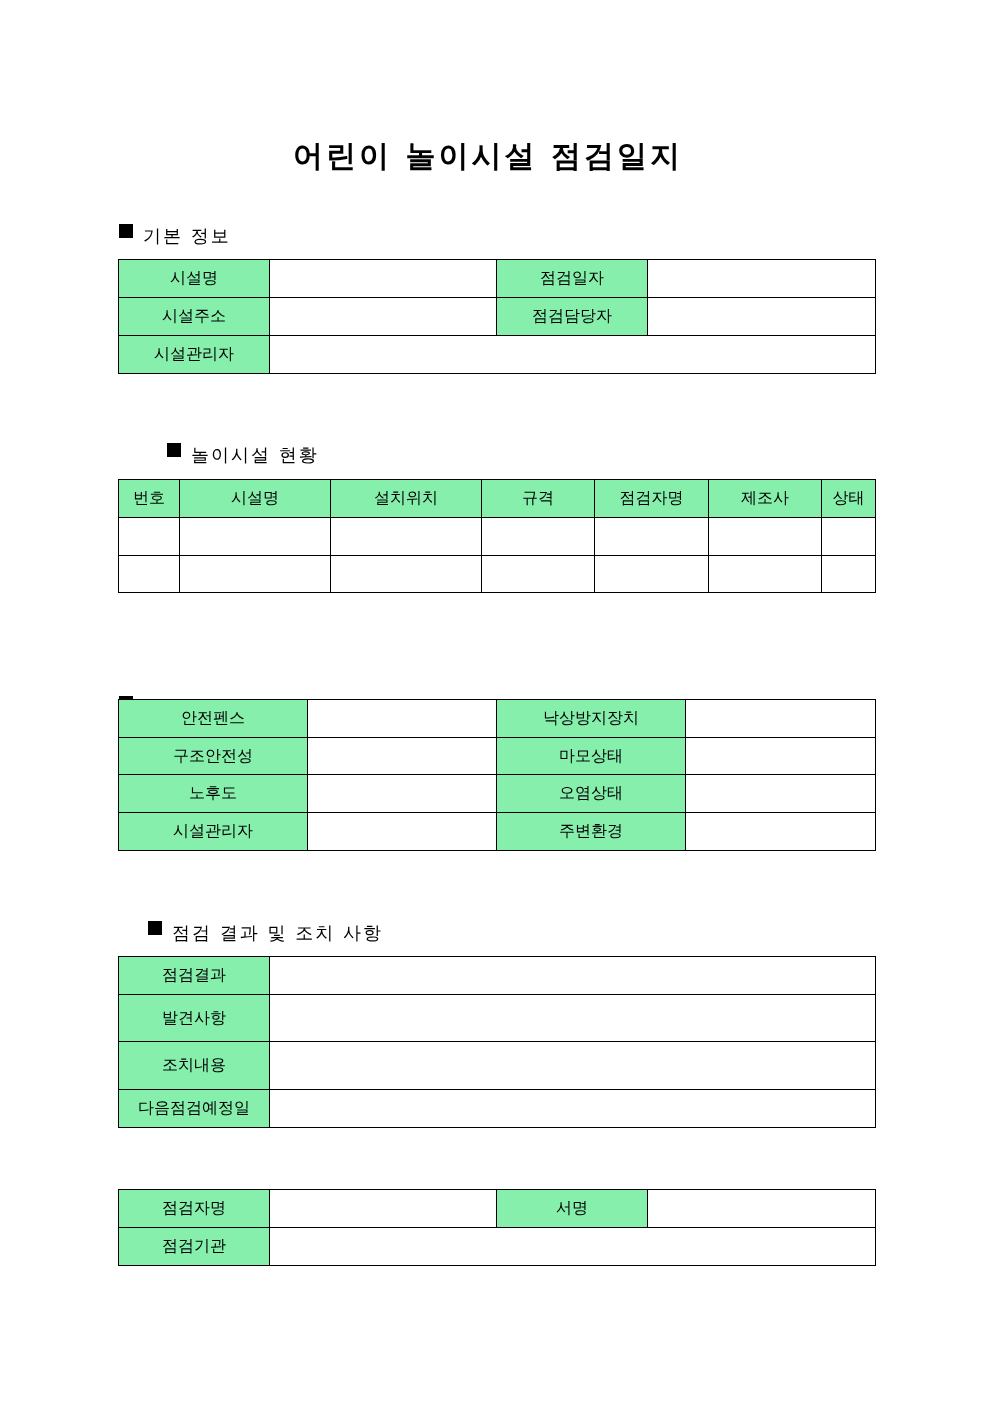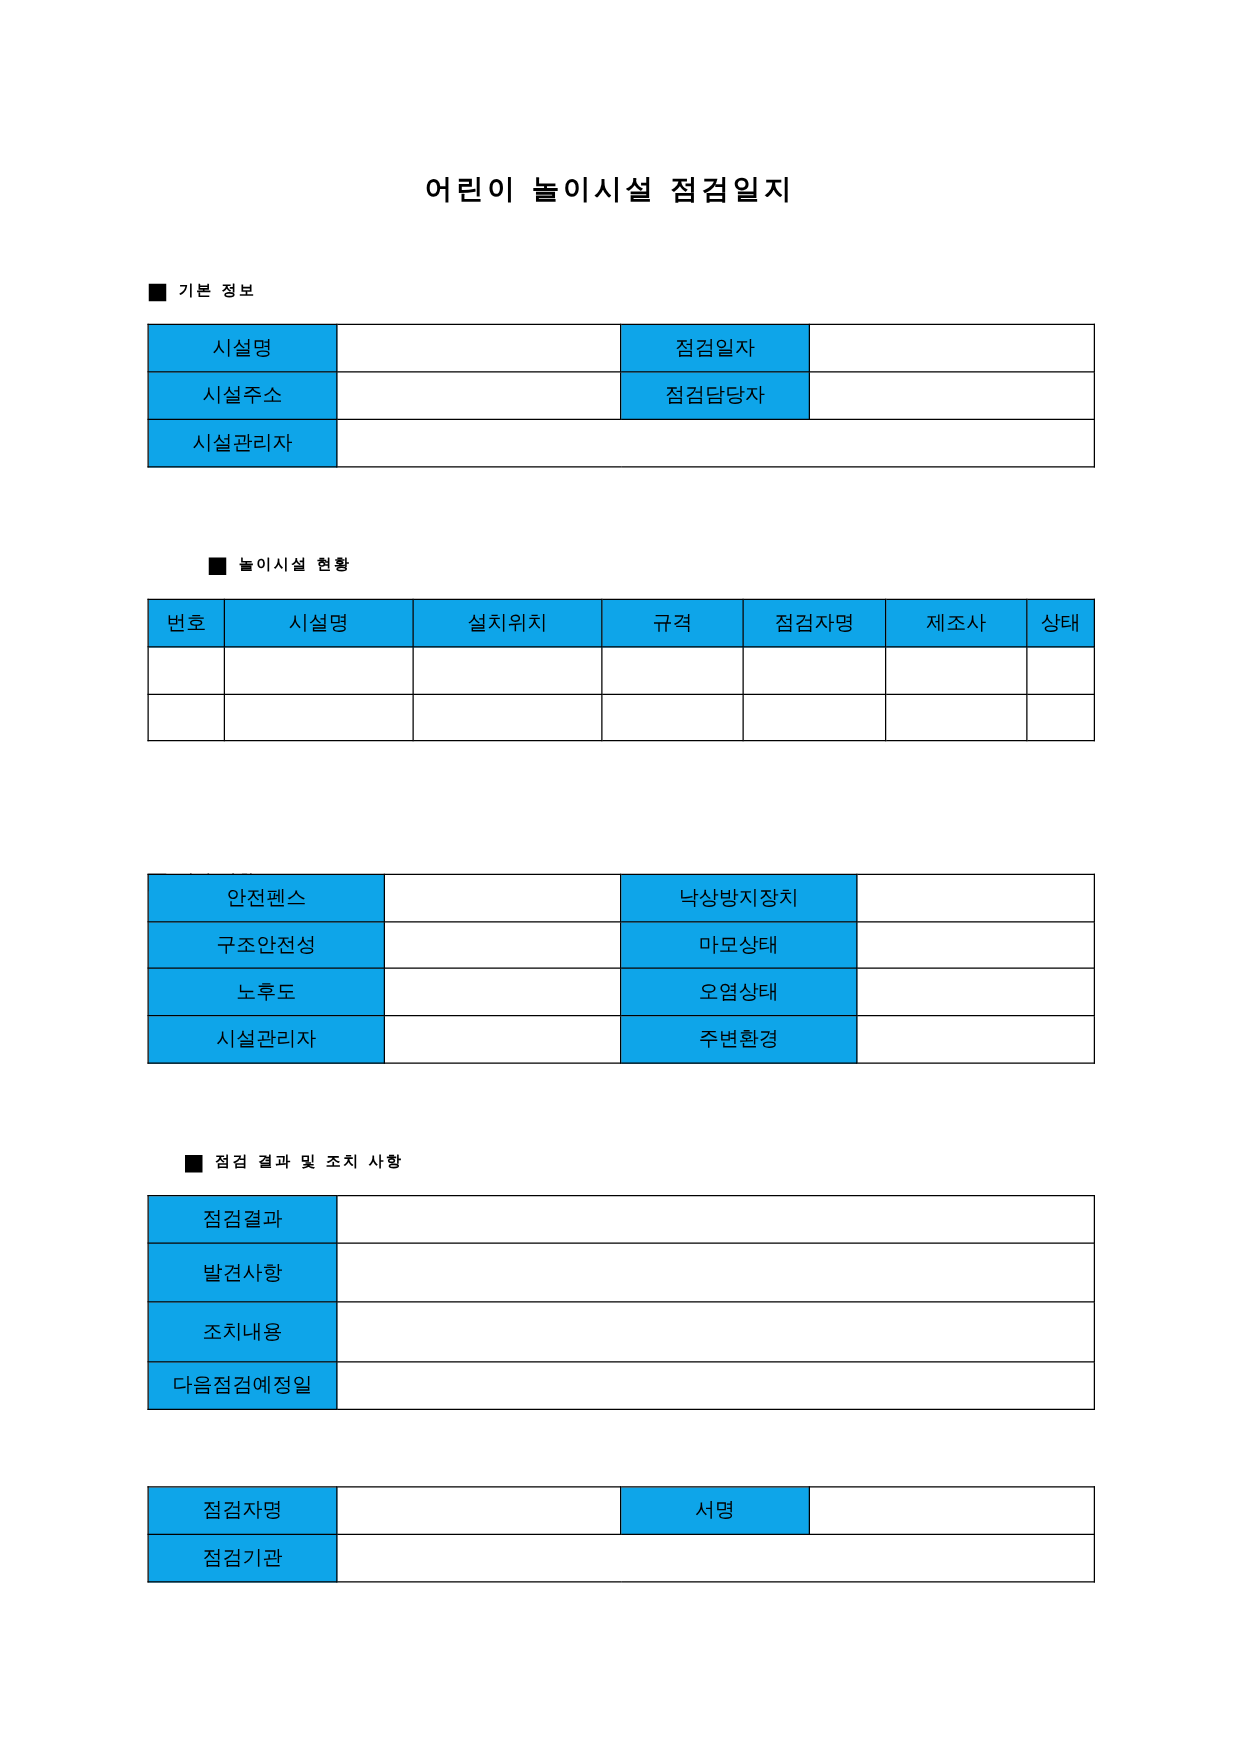--- a/index.html
+++ b/index.html
@@ -1,22 +1,22 @@
 <!DOCTYPE html>
 <html><head>
 <meta charset="utf-8">
 <style>
   html, body { margin: 0; padding: 0; background: #ffffff; }
   body { width: 992px; height: 1403px; position: relative; font-family: "DejaVu Sans", "Liberation Sans", sans-serif; color: #000; }
-  .title { position: absolute; left: 0; width: 976px; top: 136px; text-align: center; font-size: 22px; font-weight: bold; letter-spacing: 3px; }
-  .section-head { position: absolute; left: 119px; font-size: 12px; font-weight: bold; letter-spacing: 2px; display: flex; align-items: flex-end; }
+  .title { position: absolute; left: 0; width: 976px; top: 136px; text-align: center; font-size: 30px; font-weight: bold; letter-spacing: 3px; }
+  .section-head { position: absolute; left: 119px; font-size: 18px; font-weight: normal; letter-spacing: 2px; display: flex; align-items: flex-start; }
   .section-head .sq { display: inline-block; width: 14px; height: 14px; background: #000; margin-right: 10px; }
   table { position: absolute; left: 118px; width: 757px; border-collapse: collapse; table-layout: fixed; }
   td, th { border: 1.5px solid #000; padding: 0; font-size: 16px; font-weight: normal; text-align: center; vertical-align: middle; }
-  .lbl { background: #0ea5e9; }
+  .lbl { background: #86efac; }
   .val { background: #ffffff; }
 </style>
 </head>
 <body>
 
 <div class="title">어린이 놀이시설 점검일지</div>
 
 <div class="section-head" style="top:224px;">
   <span class="sq"></span>
   <span>기본 정보</span>

